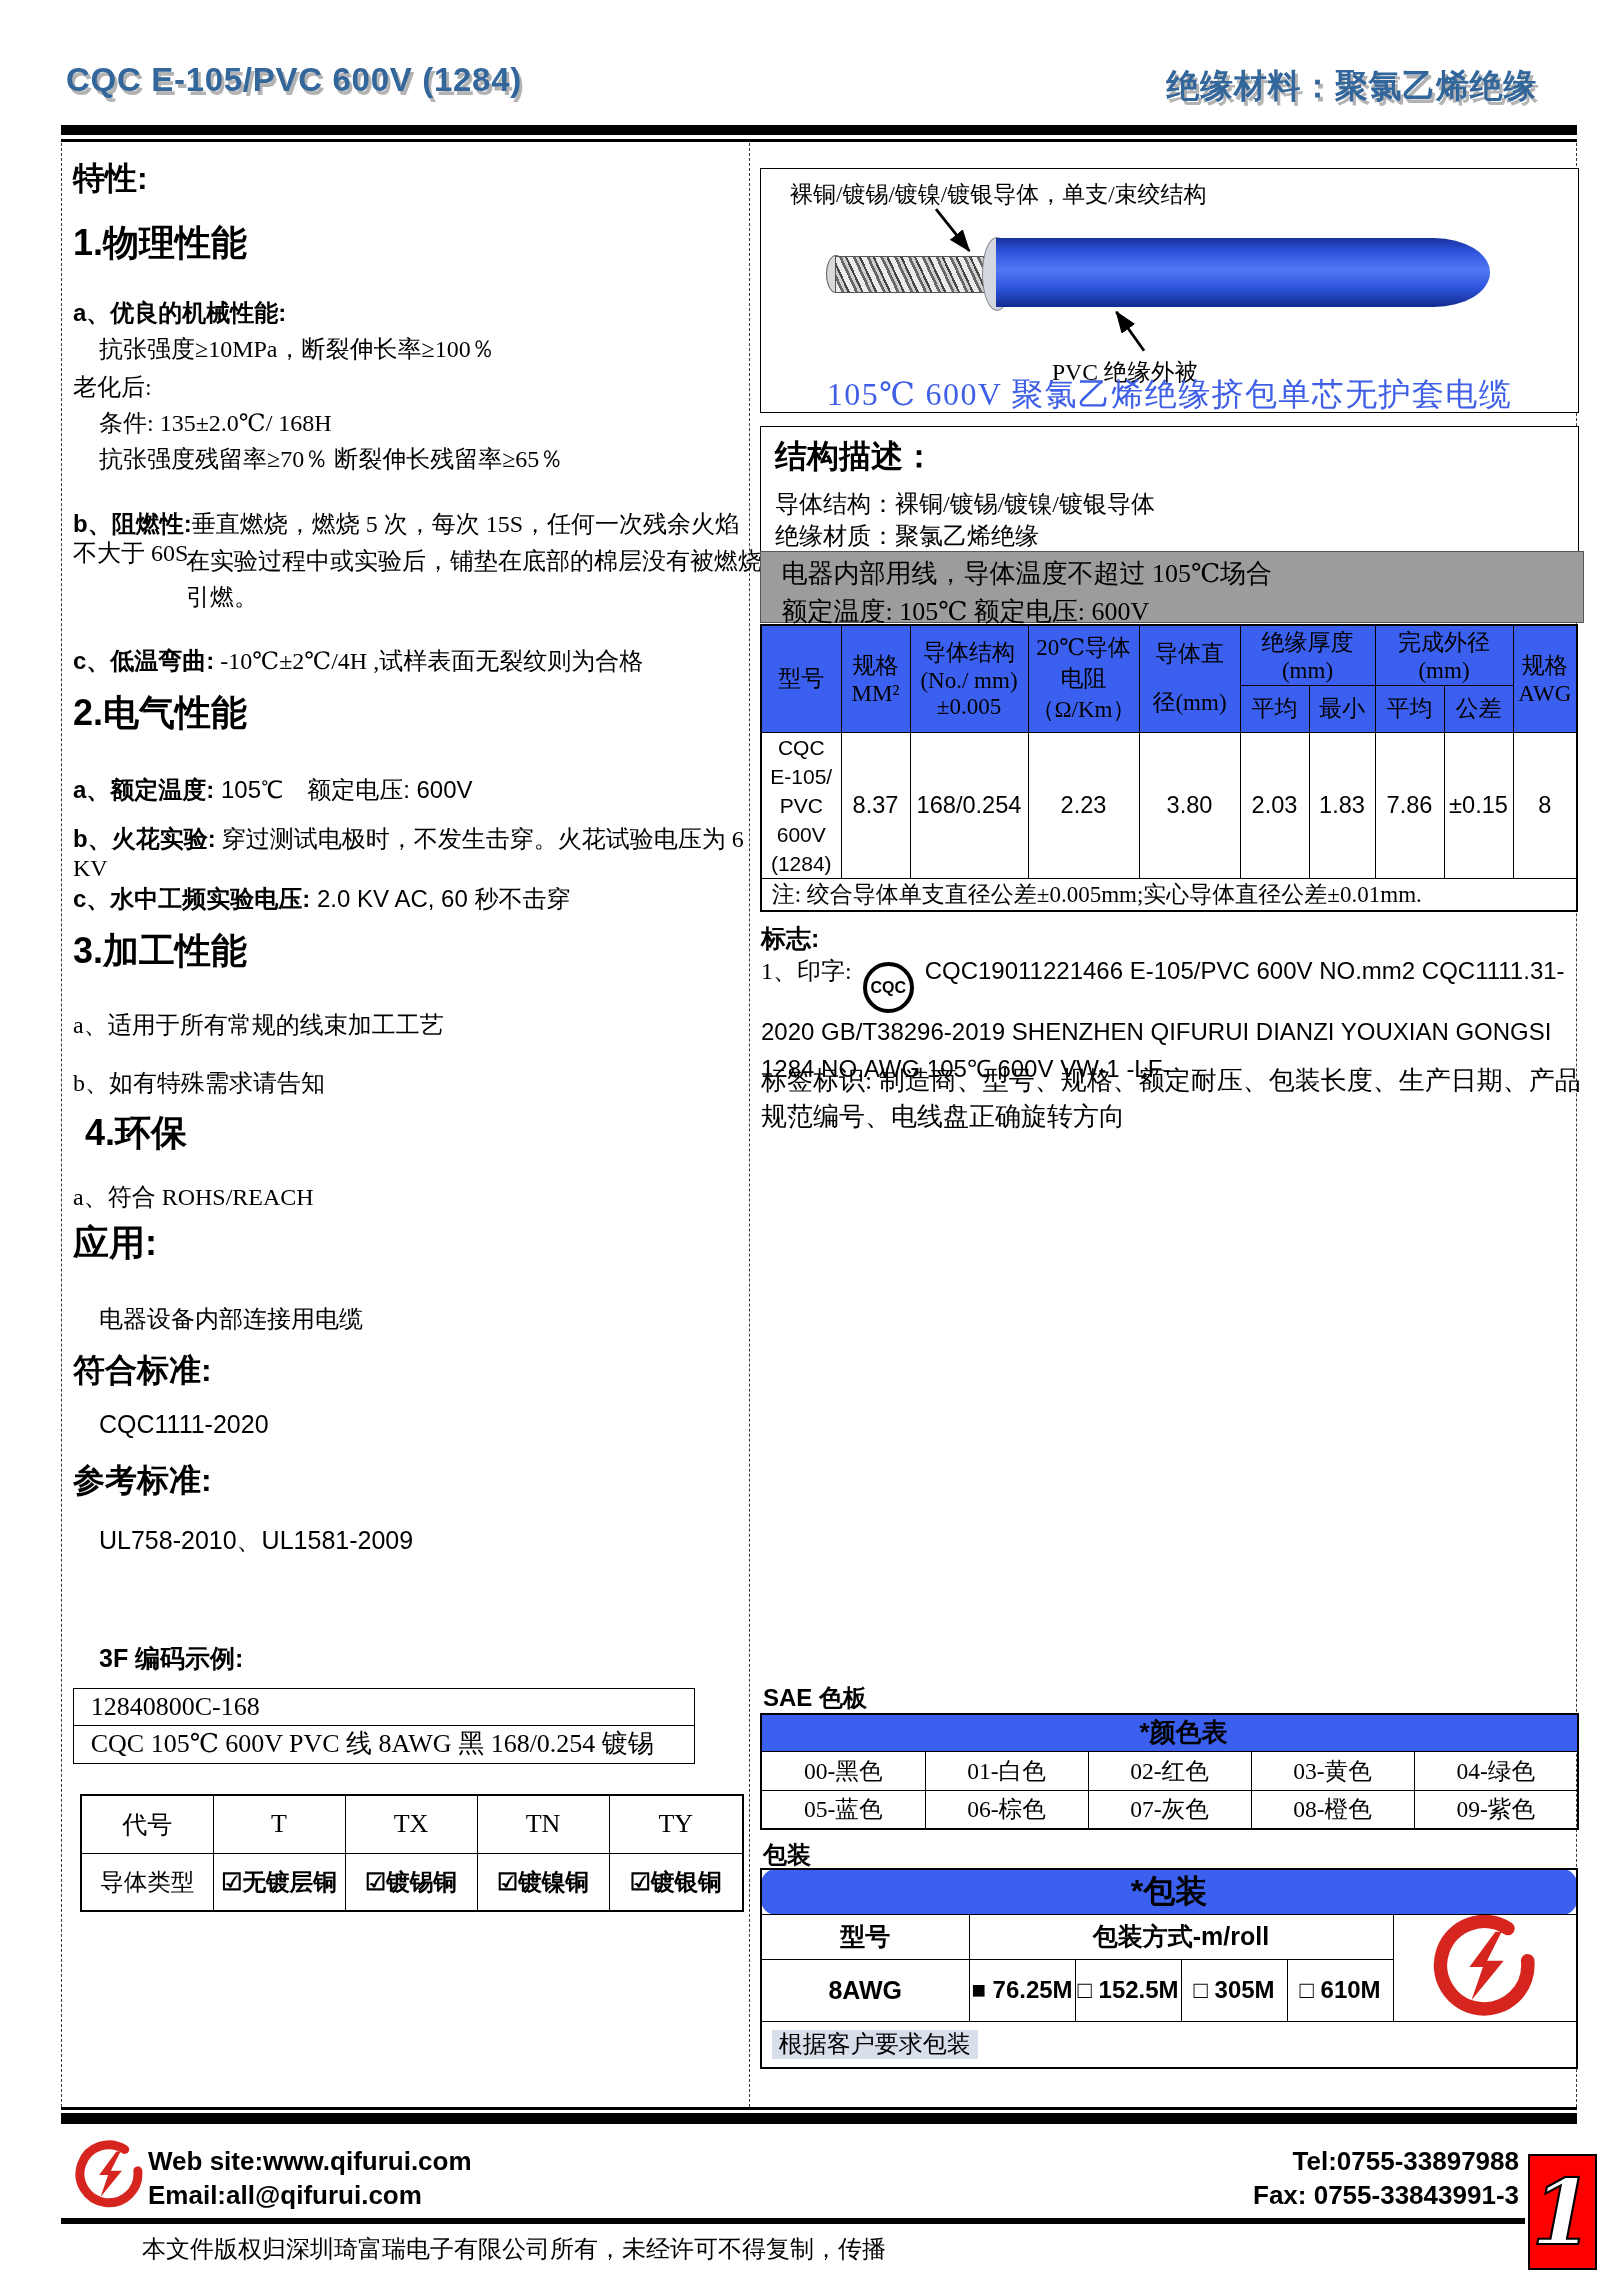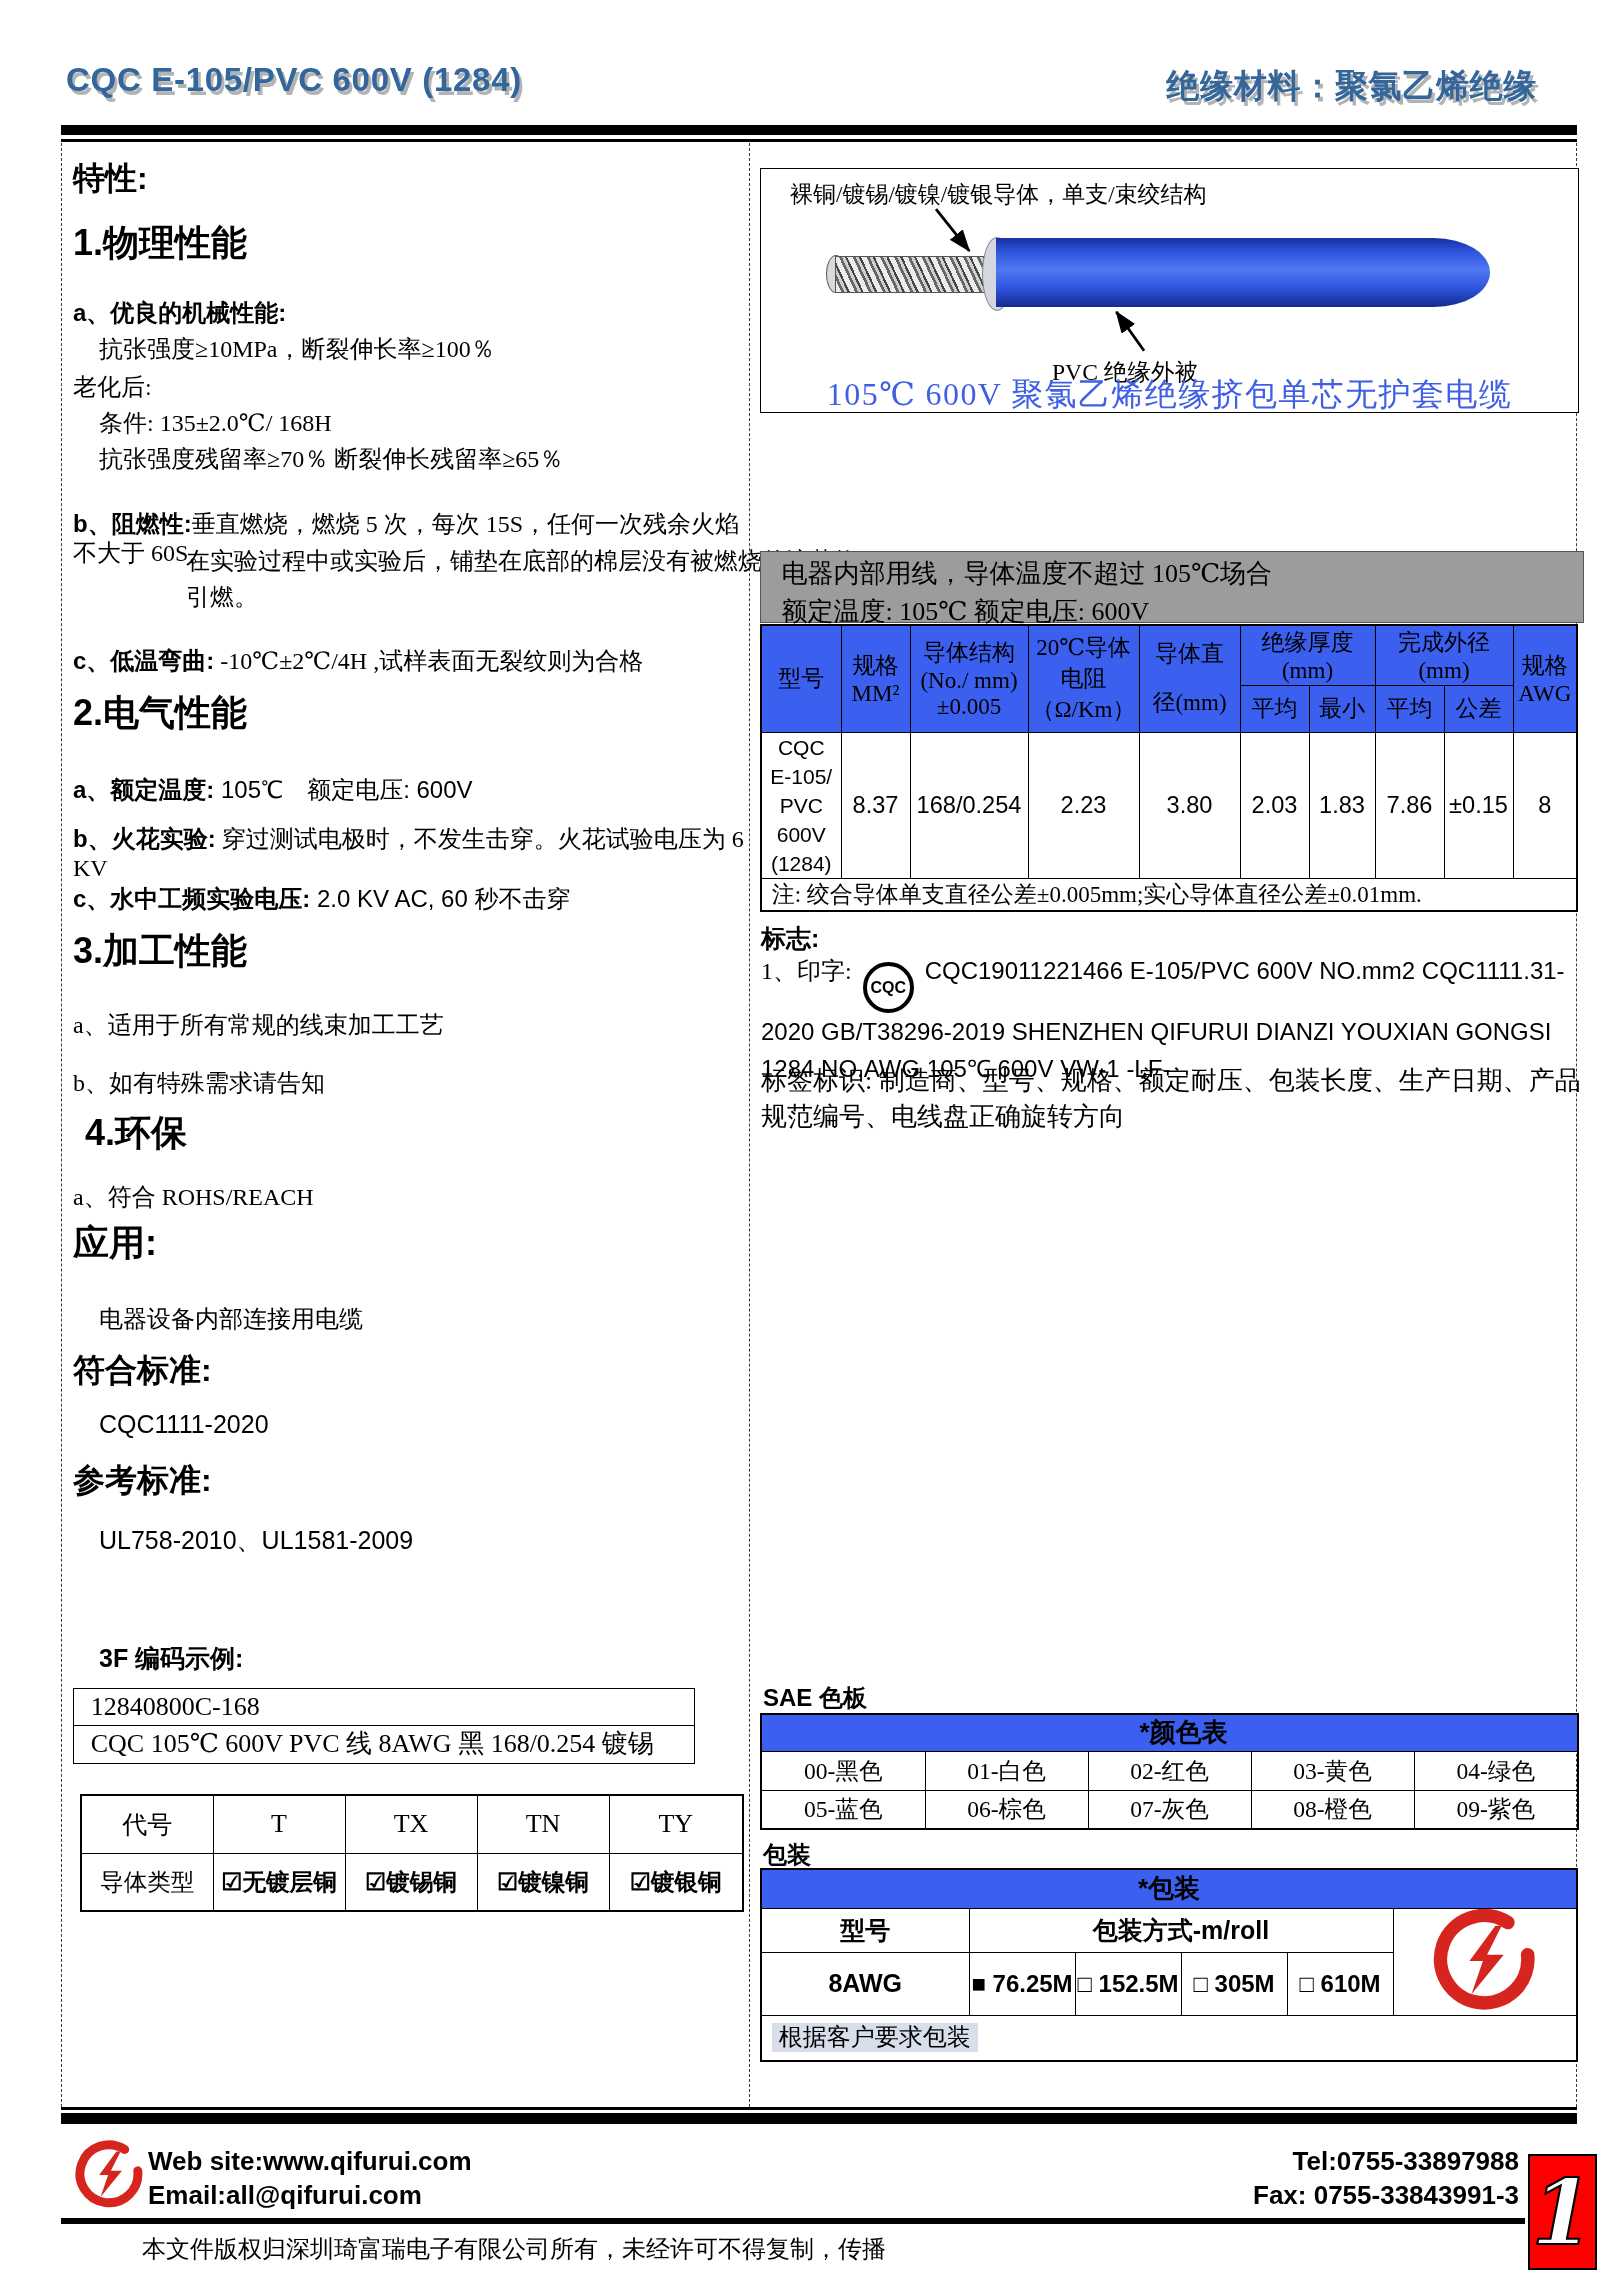--- a/index.html
+++ b/index.html
@@ -159,20 +159,29 @@
         </marker>
       </defs>
       <line x1="252" y1="58" x2="300" y2="118" stroke="#000" stroke-width="4" marker-end="url(#ah)"></line>
       <line x1="552" y1="262" x2="512" y2="206" stroke="#000" stroke-width="4" marker-end="url(#ah)"></line>
     </svg>
 
     <div class="abs serif" style="left:291px;top:187px;font-size:23.6px;">PVC 绝缘外被</div>
     <div class="abs caption serif" style="left:0;right:0;top:204px;text-align:center;">105℃  600V 聚氯乙烯绝缘挤包单芯无护套电缆</div>
   </div>
 
+  <div class="abs box" style="left:760px;top:426px;width:817px;height:124px;">
+    <div class="abs h-mid" style="left:14px;top:8.3px;">结构描述：</div>
+    <div class="abs serif" style="left:14px;top:61px;font-size:24px;">
+      <span>导体结构：</span><span>裸铜/镀锡/镀镍/镀银导体</span>
+    </div>
+    <div class="abs serif" style="left:14px;top:93px;font-size:24px;">
+      <span>绝缘材质：</span><span>聚氯乙烯绝缘</span>
+    </div>
+  </div>
 
   <div class="abs graybox" style="left:760px;top:551px;width:814px;height:70px;padding-left:8px;">
     <div class="serif" style="font-size:26px;padding:4.2px 0 0 12.5px;">电器内部用线，导体温度不超过 105℃场合</div>
     <div class="serif" style="font-size:26px;padding:2.8px 0 0 12.5px;">额定温度: 105℃  额定电压: 600V</div>
   </div>
 
   <table class="grid abs serif" style="left:760px;top:624px;width:817px;">
     <colgroup>
       <col style="width:80px">
         <col style="width:69px">
@@ -274,21 +283,21 @@
     <colgroup>
         <col style="width:208px">
         <col style="width:106px">
         <col style="width:106px">
         <col style="width:106px">
         <col style="width:106px">
         <col style="width:184px">
       </colgroup>
     <tbody>
         <tr style="height:39px;">
-      <td colspan="6" class="bluehead b" style="font-size:26px;">*包装</td>
+      <td colspan="6" class="bluehead b" style="font-size:32px;border-radius:15px;">*包装</td>
     </tr>
     <tr style="height:44px;">
       <td class="b" style="font-size:25px;">型号</td>
       <td colspan="4" class="b" style="font-size:25px;">包装方式-m/roll</td>
       <td rowspan="2">
         <svg viewBox="0 0 100 100" width="104" height="104">
           <path d="M72 13 A42 42 0 1 0 91 44" fill="none" stroke="#D6251F" stroke-width="13" stroke-linecap="round"></path>
           <path d="M60 16 L35 50 L48 50 L37 82 L68 44 L52 44 L66 16 Z" fill="#D6251F"></path>
         </svg>
       </td>

